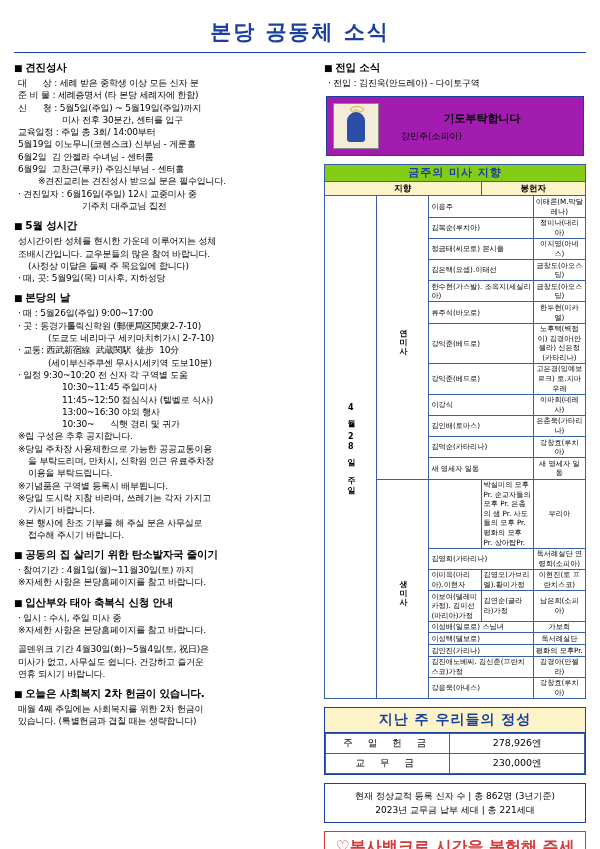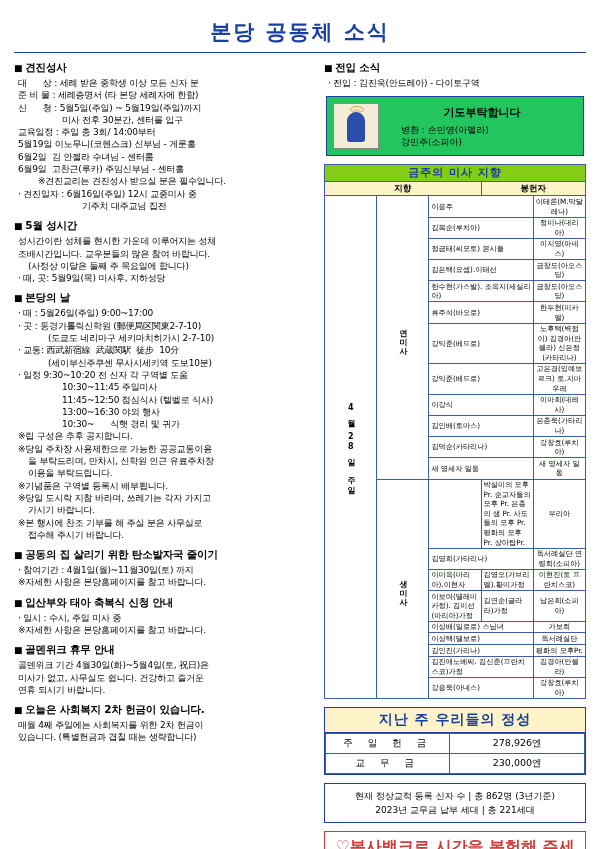--- a/index.html
+++ b/index.html
@@ -75,21 +75,21 @@
   .ln.ind5 { padding-left: 64px; }
 
   
   .prayer-box {
     border: 1.5px solid #1a3fa0;
     margin: 4px 2px 8px 2px;
     padding: 6px 6px;
     display: flex;
     align-items: center;
     gap: 8px;
-    background: #22c55e;
+    background: #a21caf;
   }
   .prayer-icon {
     width: 44px;
     height: 44px;
     border: 1px solid #888;
     background: #f3ecd8;
     position: relative;
     flex: 0 0 auto;
   }
   .prayer-icon .robe {
@@ -291,21 +291,20 @@
             </div>
           </div>
           <div class="sec">
             <div class="sec-head"><span class="marker">■</span><span>입산부와 태아 축복식 신청 안내</span></div>
             <div class="lines">
               <div class="ln">· 일시 : 수시, 주일 미사 중</div>
               <div class="ln">※자세한 사항은 본당홈페이지를 참고 바랍니다.</div>
             </div>
           </div>
           <div class="sec">
-            <div class="sec-head"><span class="marker">■</span><span>골덴위크 휴무 안내</span></div>
             <div class="lines">
               <div class="ln">골덴위크 기간 4월30일(화)~5월4일(토, 祝日)은</div>
               <div class="ln">미사가 없고, 사무실도 쉽니다. 건강하고 즐거운</div>
               <div class="ln">연휴 되시기 바랍니다.</div>
             </div>
           </div>
           <div class="sec">
             <div class="sec-head"><span class="marker">■</span><span>오늘은 사회복지 2차 헌금이 있습니다.</span></div>
             <div class="lines">
               <div class="ln">매월 4째 주일에는 사회복지를 위한 2차 헌금이</div>
@@ -328,21 +327,20 @@
 
       <div class="prayer-box">
         <div class="prayer-icon">
           <div class="halo"></div>
           <div class="head"></div>
           <div class="robe"></div>
         </div>
         <div class="prayer-text">
           <div class="prayer-title">기도부탁합니다</div>
           <div id="prayer-lines">
-              <div class="prayer-line">병환 : 손민영(아멜라)</div>
               <div class="prayer-line">강민주(소피아)</div>
             </div>
         </div>
       </div>
 
       <table class="tbl">
         <thead>
           <tr>
             <th class="hdr-main" colspan="5">금주의 미사 지향</th>
           </tr>

